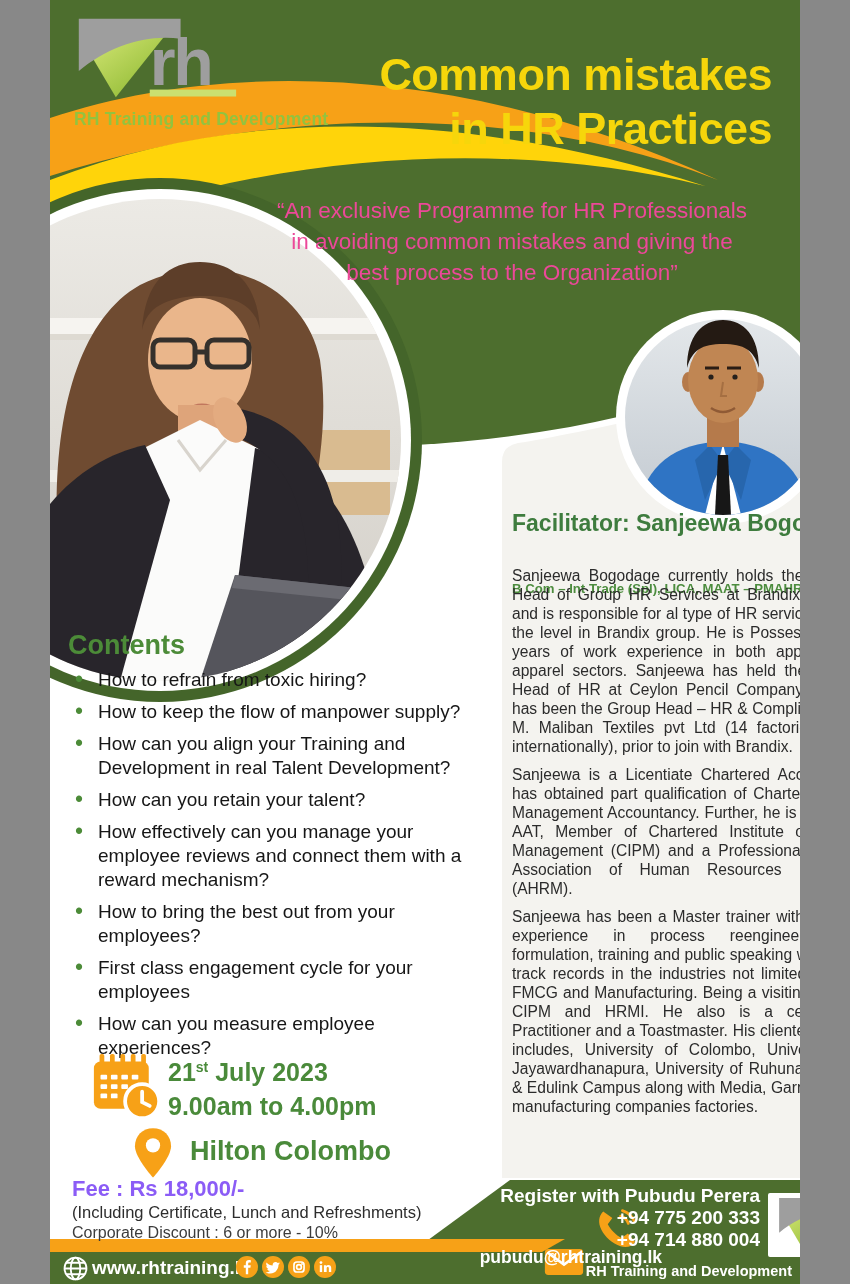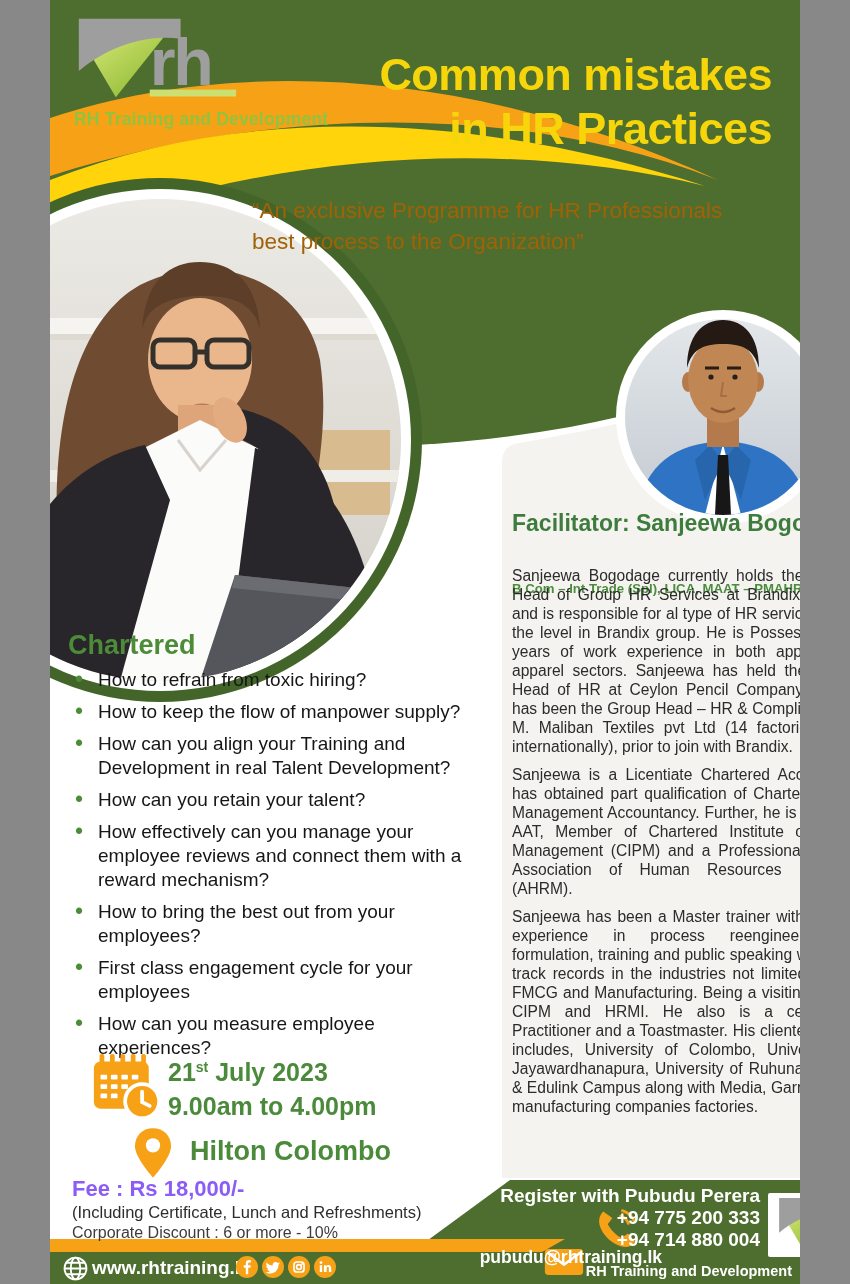--- a/index.html
+++ b/index.html
@@ -15,22 +15,22 @@
   
   #bg-art { position:absolute; left:0; top:0; }
 
   
   .logo-block { left:24px; top:14px; width:320px; }
   .brand-name { margin-top:4px; font-size:17.5px; font-weight:bold; color:#92c33f; letter-spacing:.2px; }
 
   
   .title { top:48px; right:28px; width:540px; text-align:right;
     color:#f6d60b; font-weight:bold; font-size:45px; line-height:54px; letter-spacing:-.5px; }
-  .quote { top:195px; right:28px; width:520px; text-align:left;
-    color:#a16207; font-size:22.5px; line-height:31px; }
+  .quote { top:195px; right:28px; width:520px; text-align:center;
+    color:#ec4899; font-size:22.5px; line-height:31px; }
 
   
   .fac-heading { left:462px; top:510px; width:380px; color:#3e7c3e; font-size:23px; font-weight:bold; }
   .fac-creds   { left:462px; top:541px; width:380px; color:#4c8c3e; font-size:13.2px; font-weight:bold;margin-top:40px; }
   .fac-bio     { left:462px; top:562px; width:378px; }
   .fac-bio p   { margin:4px 0 9px 0; font-size:15.6px; line-height:19px; text-align:justify; color:#2b2b2b; }
 
   
   .contents-heading { left:18px; top:630px; color:#4c8b38; font-size:27px; font-weight:bold; }
   .contents-list { left:18px; top:668px; width:414px; list-style:none; margin:0; padding:0; }
@@ -163,32 +163,33 @@
     </svg>
     <div class="brand-name">RH Training and Development</div>
   </div>
 
   <div class="abs title">
     <div>Common mistakes</div>
     <div>in HR Practices</div>
   </div>
   <div class="abs quote">
     <div>“An exclusive Programme for HR Professionals</div>
+    <div>in avoiding common mistakes and giving the</div>
     <div>best process to the Organization”</div>
   </div>
 
   <div class="abs fac-heading">Facilitator: Sanjeewa Bogodage</div>
   <div class="abs fac-creds">B Com – Int Trade (Spl), LICA, MAAT – PMAHRP / MCIPM</div>
   <div class="abs fac-bio">
     <p>Sanjeewa Bogodage currently holds the position as Head of Group HR Services at Brandix Apparel Ltd and is responsible for al type of HR services across all the level in Brandix group. He is Possessing over 26 years of work experience in both apparel &amp; non-apparel sectors. Sanjeewa has held the position of Head of HR at Ceylon Pencil Company (Atlas) and has been the Group Head – HR &amp; Compliance at E. A. M. Maliban Textiles pvt Ltd (14 factories locally in internationally), prior to join with Brandix.</p>
     <p>Sanjeewa is a Licentiate Chartered Accountant and has obtained part qualification of Charted Institute of Management Accountancy. Further, he is a Member of AAT, Member of Chartered Institute of Personnel Management (CIPM) and a Professional member of Association of Human Resources Management (AHRM).</p>
     <p>Sanjeewa has been a Master trainer with 26 years of experience in process reengineering policy formulation, training and public speaking with a proven track records in the industries not limited to Apparel, FMCG and Manufacturing. Being a visiting lecturer for CIPM and HRMI. He also is a certified Lean Practitioner and a Toastmaster. His clientele in training includes, University of Colombo, University of Sri Jayawardhanapura, University of Ruhuna, ICBT, ANC &amp; Edulink Campus along with Media, Garment &amp; F &amp; B manufacturing companies factories.</p>
   </div>
 
-  <div class="abs contents-heading">Chartered</div>
+  <div class="abs contents-heading">Contents</div>
   <ul class="abs contents-list">
     <li>How to refrain from toxic hiring?</li>
     <li>How to keep the flow of manpower supply?</li>
     <li>How can you align your Training and Development in real Talent Development?</li>
     <li>How can you retain your talent?</li>
     <li>How effectively can you manage your employee reviews and connect them with a reward mechanism?</li>
     <li>How to bring the best out from your employees?</li>
     <li>First class engagement cycle for your employees</li>
     <li>How can you measure employee experiences?</li>
   </ul>

